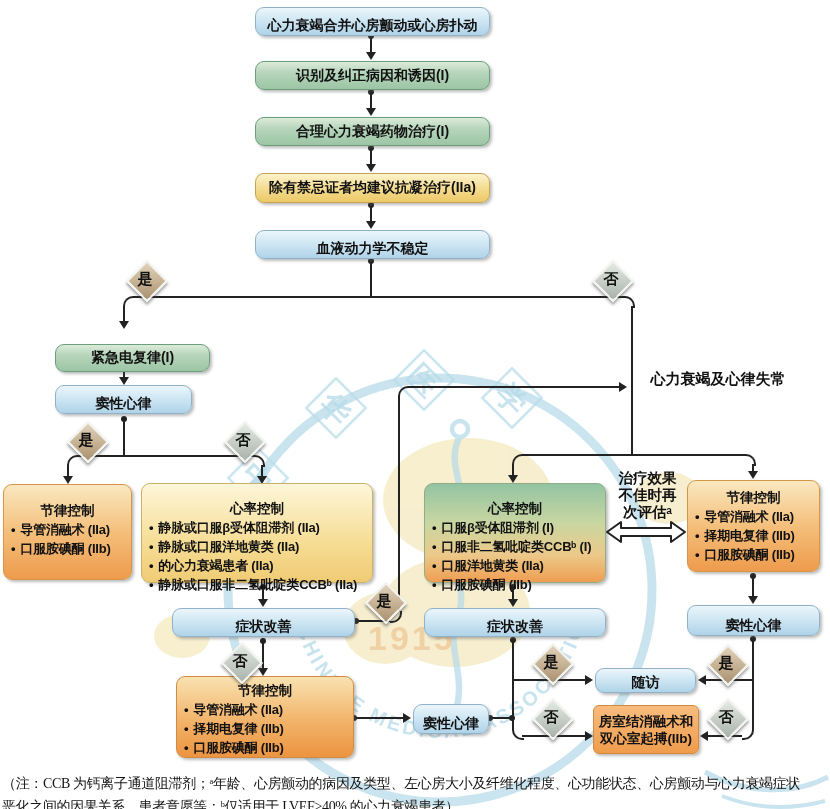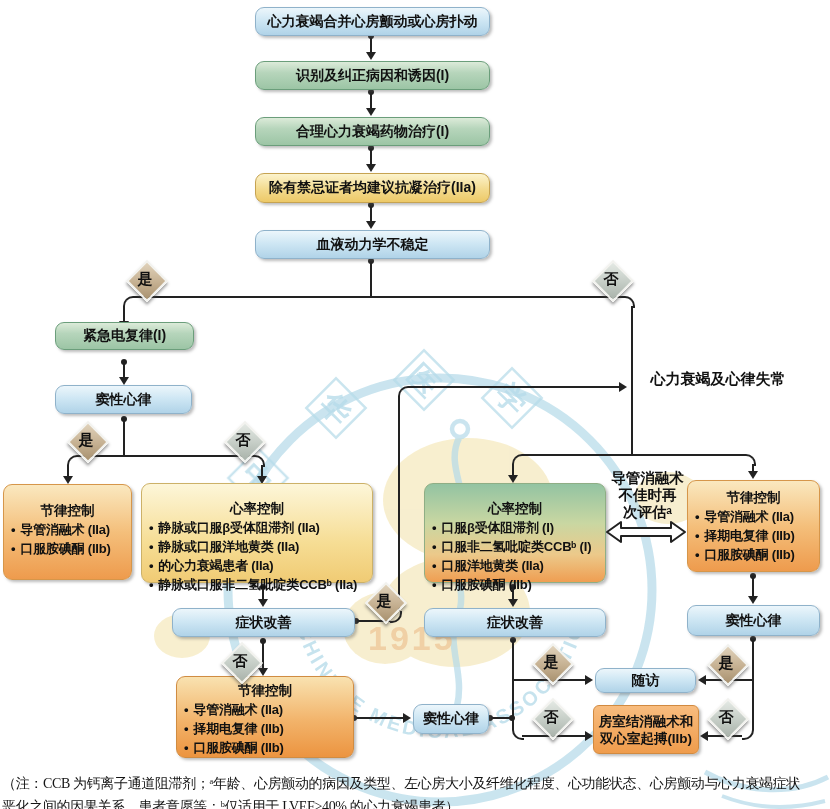--- a/index.html
+++ b/index.html
@@ -7,21 +7,21 @@
           font-family:"Liberation Sans",sans-serif;color:#111;}
   .ln{position:absolute;background:#222;z-index:1;}
   .elb{position:absolute;z-index:1;}
   .dot{position:absolute;width:6px;height:6px;border-radius:50%;background:#222;z-index:2;}
   .arrD{position:absolute;width:0;height:0;border-left:5px solid transparent;border-right:5px solid transparent;border-top:8px solid #222;z-index:2;}
   .arrR{position:absolute;width:0;height:0;border-top:5px solid transparent;border-bottom:5px solid transparent;border-left:8px solid #222;z-index:2;}
   .arrL{position:absolute;width:0;height:0;border-top:5px solid transparent;border-bottom:5px solid transparent;border-right:8px solid #222;z-index:2;}
   .box{position:absolute;z-index:2;border-radius:9px;border:1.6px solid #888;
        display:flex;align-items:center;justify-content:center;text-align:center;
        font-weight:bold;font-size:14px;box-shadow:2px 2px 3px rgba(90,90,90,.4);box-sizing:border-box;}
-  .box.blue{background:linear-gradient(180deg,#ecf6fb 0%,#cfe7f4 45%,#b0d3e8 100%);border-color:#8fb2ca;}
+  .box.blue{background:linear-gradient(180deg,#ecf6fb 0%,#cfe7f4 45%,#b0d3e8 100%);border-color:#8fb2ca;align-items:flex-end;}
   .box.green{background:linear-gradient(180deg,#dcebd9 0%,#b6d5bb 40%,#9cc5a5 100%);border-color:#6b9e7b;}
   .box.gold{background:linear-gradient(180deg,#fcf3cc 0%,#f3da8d 55%,#edc968 100%);border-color:#c6a351;}
   .box.yellow{background:linear-gradient(180deg,#fdf6d9 0%,#f6dd94 60%,#f0cb74 100%);border-color:#ccb168;}
   .box.orange{background:linear-gradient(180deg,#fae8bf 0%,#f4bf7b 50%,#ee9b4d 100%);border-color:#d6964a;}
   .box.orangedeep{background:linear-gradient(180deg,#f9e2b0 0%,#f2b36a 55%,#ec9440 100%);border-color:#d08c42;}
   .box.greenorange{background:linear-gradient(180deg,#93c3a2 0%,#c9d7a2 40%,#ecc98a 72%,#ef9e52 100%);border-color:#8fae85;}
   .box.orange2{background:linear-gradient(180deg,#f8bc7e,#ef9c4c);border-color:#d18a40;border-radius:6px;}
   .box.list{display:block;text-align:left;padding:15px 7px;}
   .btitle{text-align:center;font-size:13.5px;line-height:19px;}
   .brow{display:flex;gap:5px;font-size:13px;line-height:19px;letter-spacing:-0.2px;}
@@ -181,21 +181,21 @@
   </div>
   <div class="box green" style="left:255px;top:117px;width:235px;height:29px">
     <span>合理心力衰竭药物治疗(I)</span>
   </div>
   <div class="box blue" style="left:255px;top:230px;width:235px;height:29px">
     <span>血液动力学不稳定</span>
   </div>
   <div class="box gold" style="left:255px;top:173px;width:235px;height:30px">
     <span>除有禁忌证者均建议抗凝治疗(IIa)</span>
   </div>
-  <div class="box green" style="left:55px;top:322px;width:139px;height:28px">
+  <div class="box green" style="left:55px;top:344px;width:155px;height:28px">
     <span>紧急电复律(I)</span>
   </div>
   <div class="box blue" style="left:55px;top:385px;width:137px;height:29px">
     <span>窦性心律</span>
   </div>
 
   <div class="box list orange" style="left:3px;top:484px;width:129px;height:96px;padding-top:16px">
     <div class="btitle">节律控制</div>
     <div class="brow">
         <span class="bm">•</span>
@@ -341,21 +341,21 @@
   </div>
   <div class="dwrap" style="left:708px;top:699px">
     <div class="dsq no"></div>
       <span class="dlabel">否</span>
   </div>
 
   <div class="anno" style="left:633px;top:368px;width:170px;font-size:15px;line-height:22px">
     <div>心力衰竭及心律失常</div>
   </div>
   <div class="anno" style="left:605px;top:470px;width:85px;font-size:14.5px;line-height:17px">
-    <div>导管消融术</div>
+    <div>治疗效果</div>
     <div>不佳时再</div>
     <div>次评估ᵃ</div>
   </div>
   <svg width="84" height="30" viewBox="0 0 84 30" style="position:absolute;left:604px;top:517px;z-index:2">
     <polygon points="3,15 17,5 17,11 67,11 67,5 81,15 67,25 67,19 17,19 17,25" fill="#ffffff" stroke="#222" stroke-width="2" stroke-linejoin="round"></polygon>
   </svg>
 
   <div class="footnote">
     <div>（注：CCB 为钙离子通道阻滞剂；ᵃ年龄、心房颤动的病因及类型、左心房大小及纤维化程度、心功能状态、心房颤动与心力衰竭症状</div>
     <div>恶化之间的因果关系、患者意愿等；ᵇ仅适用于 LVEF&gt;40% 的心力衰竭患者）</div>

